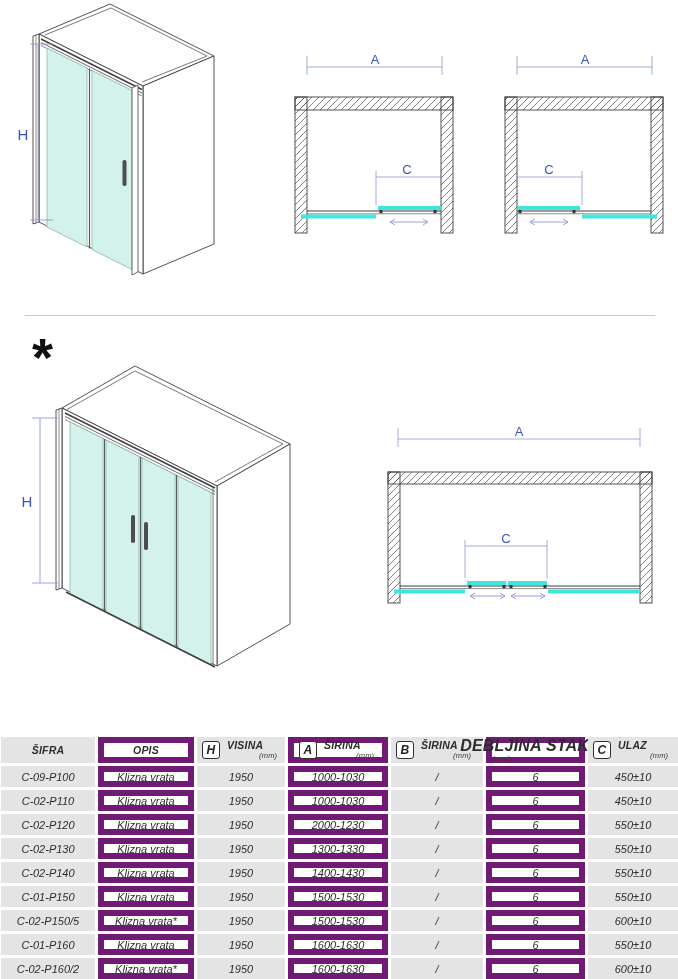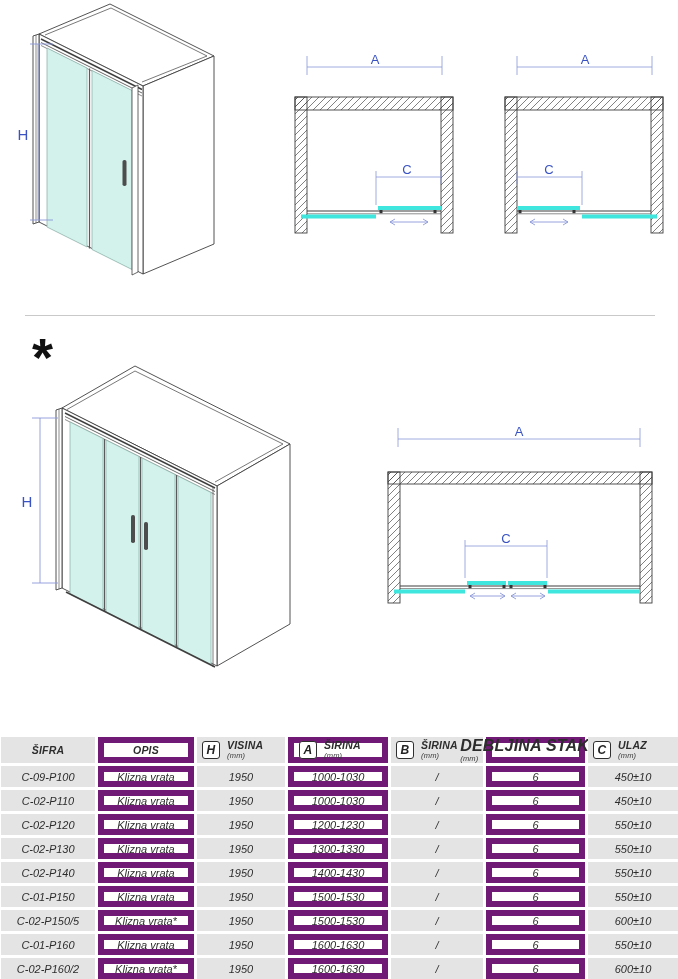--- a/index.html
+++ b/index.html
@@ -17,21 +17,21 @@
   
   .spec-table{position:absolute;left:1px;top:737px;width:547px;display:grid;
     grid-template-columns:94px 96px 88px 100px 92px 99px 90px;
     grid-template-rows:26px repeat(9,21px);
     gap:3px;font-style:italic;}
   .cell{display:flex;align-items:center;justify-content:center;font-size:11px;color:#2d2d2d;white-space:nowrap;}
   .cg{background:#e4e4e4;}
   .cw{background:#fffffe;border:6px solid #701a75;}
   .th{font-weight:bold;font-size:10.5px;letter-spacing:.2px;}
   .hstack{display:flex;flex-direction:column;align-items:flex-start;line-height:1.1;}
-  .hunit{font-size:7.5px;font-weight:normal;color:#3a3a3a;}
+  .hunit{font-size:7.5px;font-weight:normal;color:#3a3a3a;margin-left:32px;}
   .letterbox{display:inline-flex;align-items:center;justify-content:center;width:16px;height:16px;
     border:1.7px solid #2f2f2f;border-radius:3px;background:#fff;font-weight:bold;font-size:12px;
     margin-right:7px;flex:none;color:#222;}
   .with-letter{justify-content:flex-start;padding-left:5px;}
   .with-letter .hstack{flex:1;margin-right:4px;}
 </style>
 </head>
 <body>
 
 <div id="page">
@@ -286,21 +286,21 @@
     <div class="cell cw">Klizna vrata</div>
     <div class="cell cg">1950</div>
     <div class="cell cw">1000-1030</div>
     <div class="cell cg">/</div>
     <div class="cell cw">6</div>
     <div class="cell cg">450±10</div>
 
     <div class="cell cg">C-02-P120</div>
     <div class="cell cw">Klizna vrata</div>
     <div class="cell cg">1950</div>
-    <div class="cell cw">1200-1230</div>
+    <div class="cell cw">2000-1230</div>
     <div class="cell cg">/</div>
     <div class="cell cw">6</div>
     <div class="cell cg">550±10</div>
 
     <div class="cell cg">C-02-P130</div>
     <div class="cell cw">Klizna vrata</div>
     <div class="cell cg">1950</div>
     <div class="cell cw">1300-1330</div>
     <div class="cell cg">/</div>
     <div class="cell cw">6</div>

